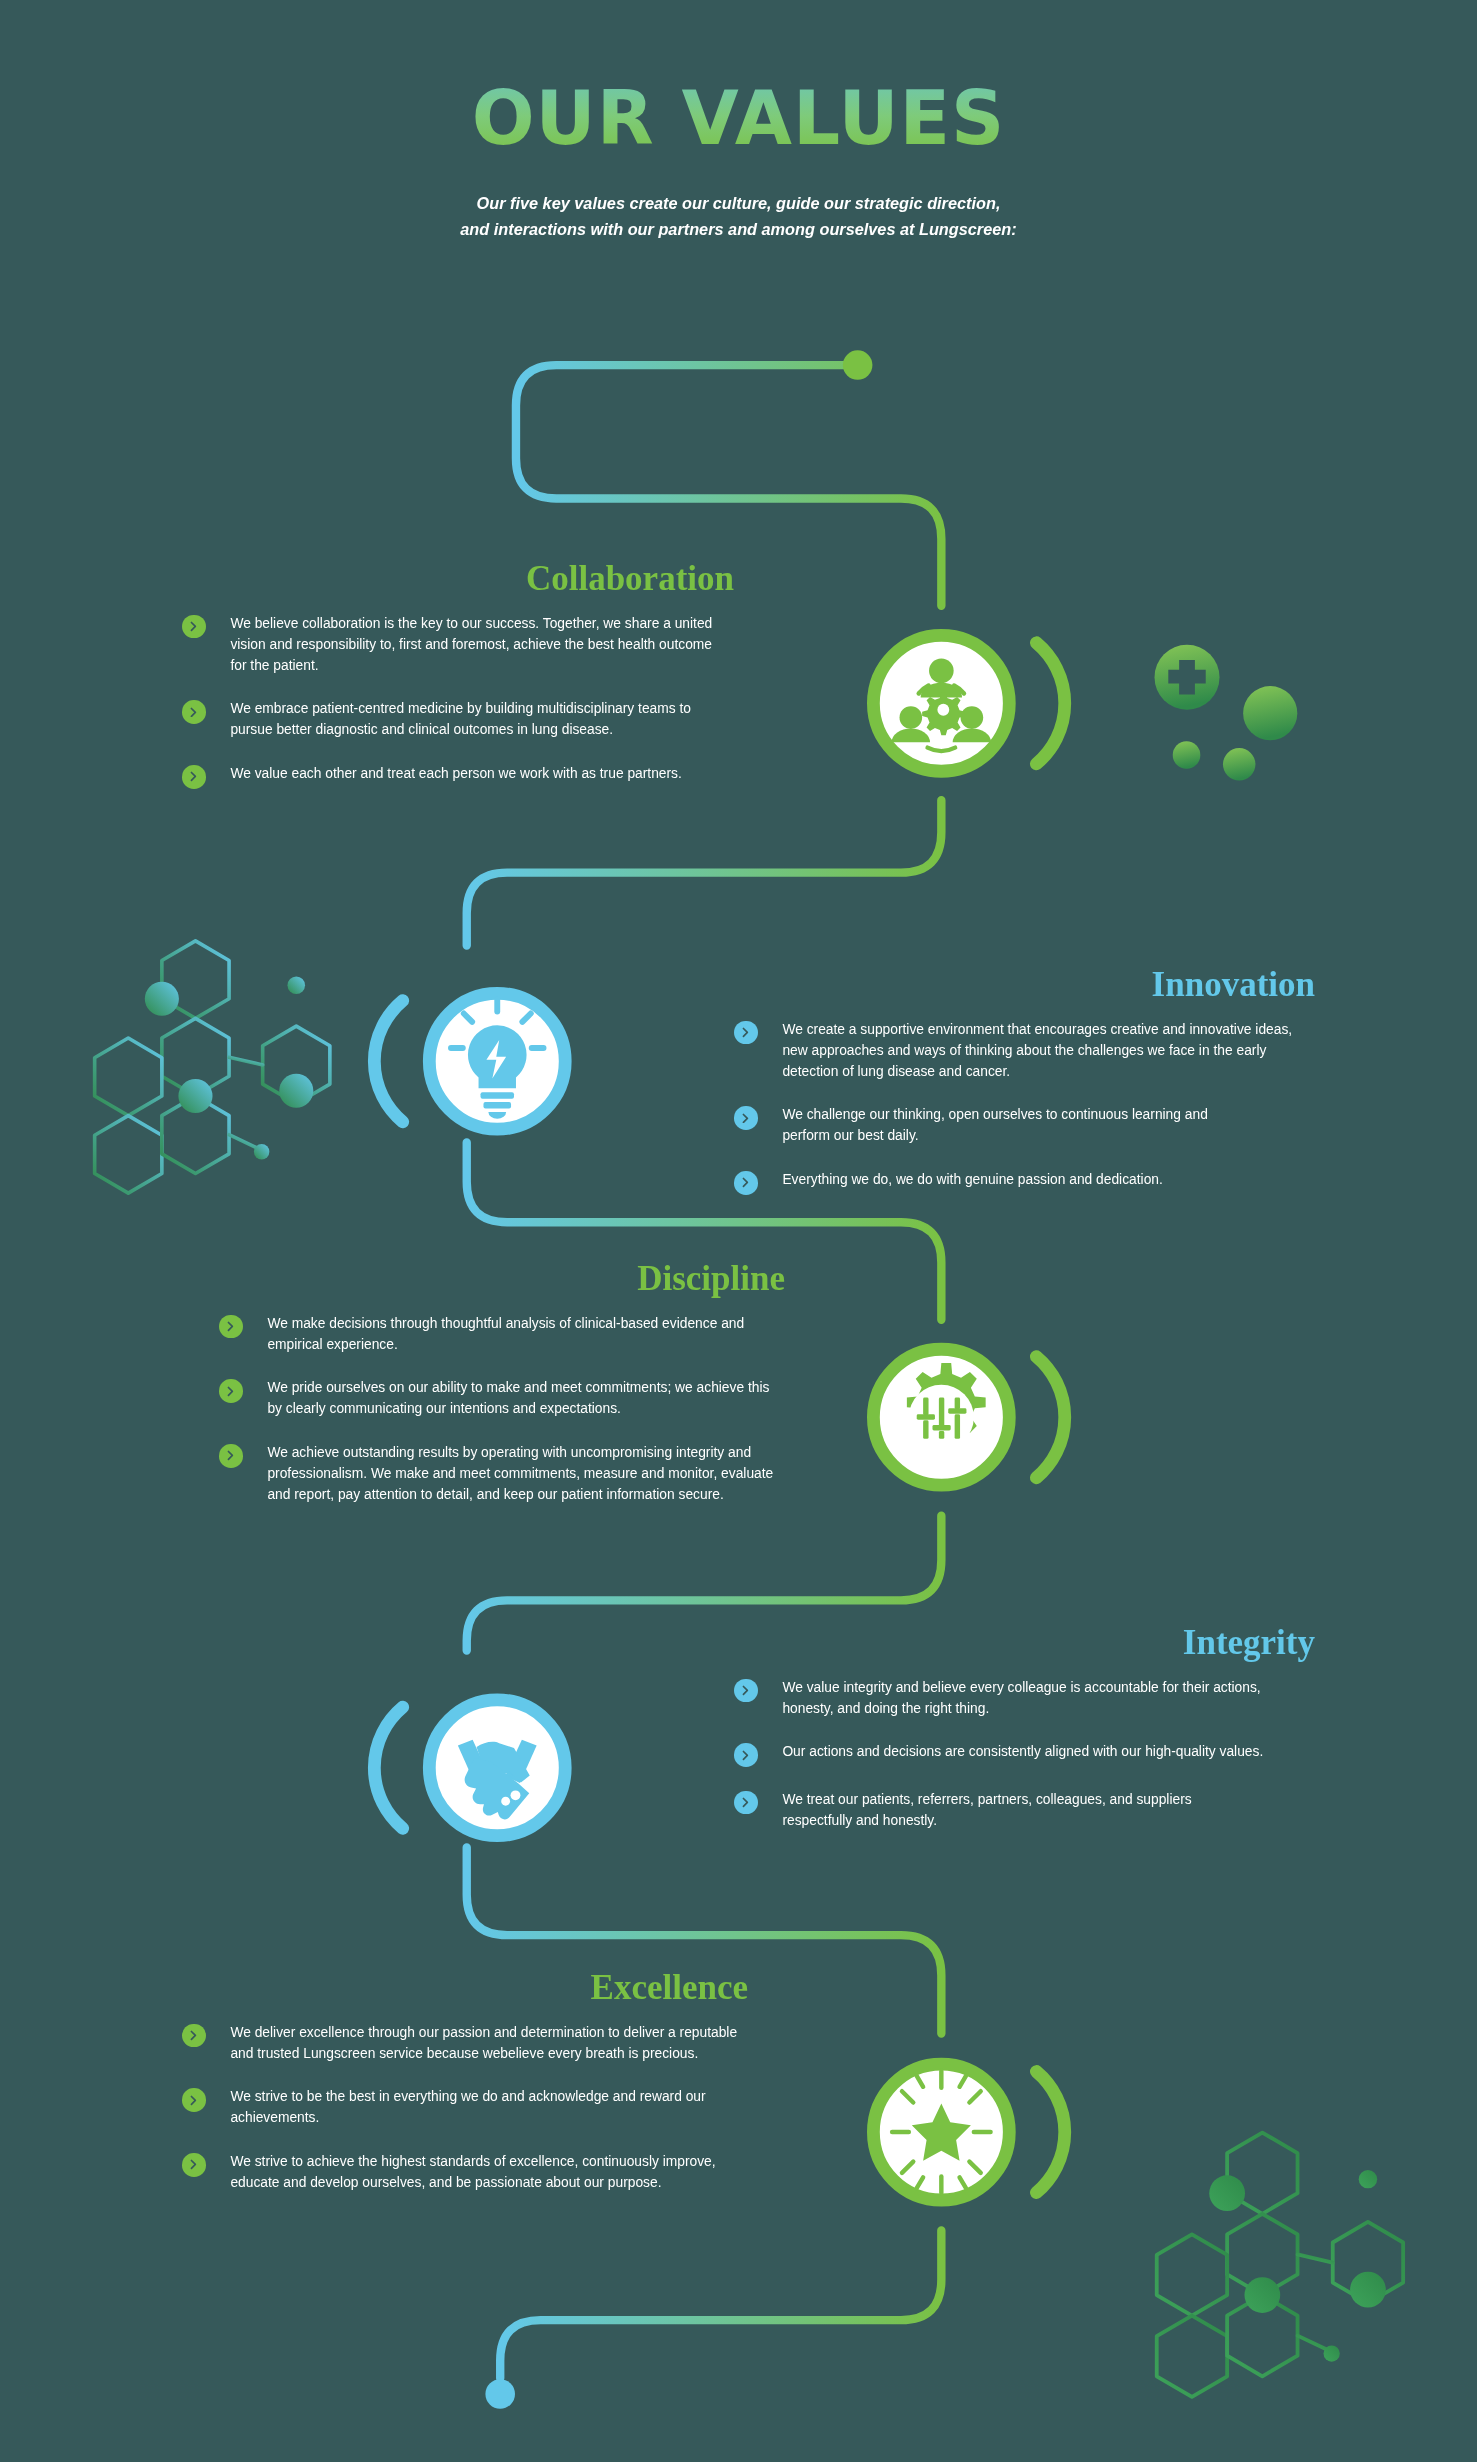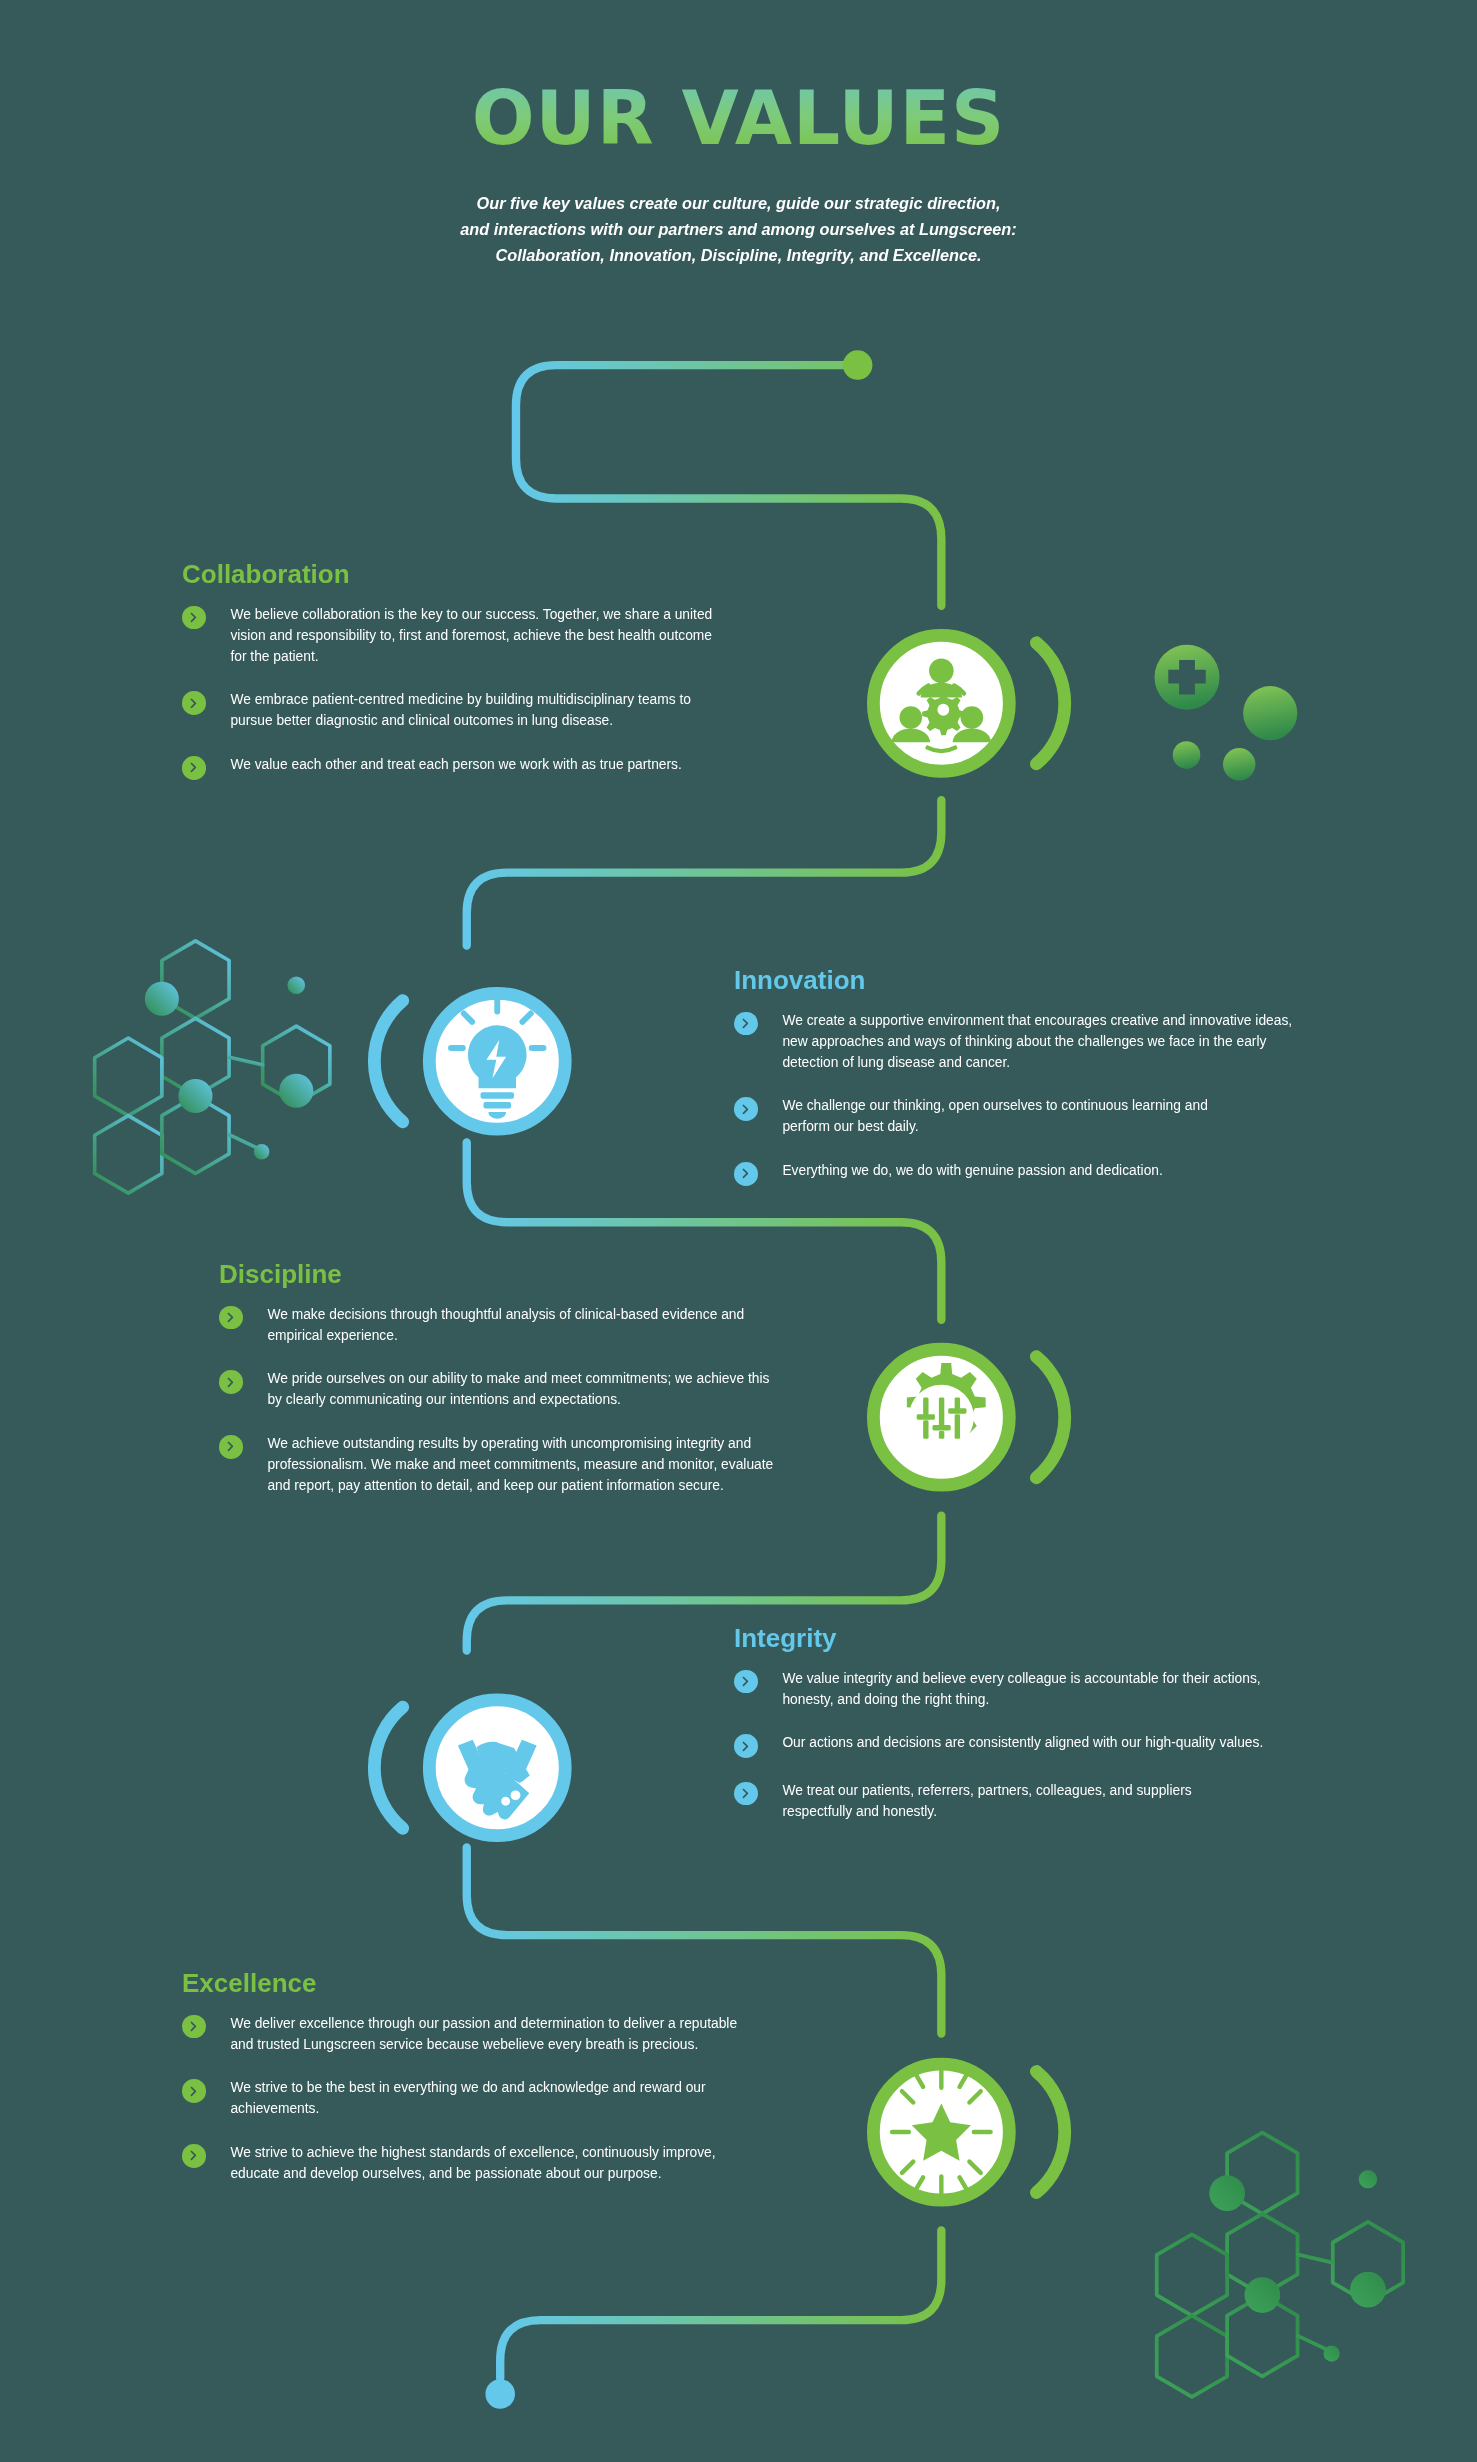--- a/index.html
+++ b/index.html
@@ -41,25 +41,26 @@
     font-weight:bold;
     font-style:italic;
     font-family:"Liberation Sans", sans-serif;
   }
   .subtitle div{white-space:nowrap;}
 
   
   .section{position:absolute;}
   .sec-head{
     margin:0 0 17.7px 0;
-    font-size:26px;
+    font-size:35px;
     font-weight:bold;
-    font-family:Liberation Sans, sans-serif;
+    font-family:Liberation Serif, serif;
     letter-spacing:0px;
     line-height:1;
+    text-align:right;
   }
   .green .sec-head{color:#7ac143;}
   .blue  .sec-head{color:#63c8ea;}
 
   .bullets{list-style:none;margin:0;padding:0;}
   .bullet{display:flex;align-items:flex-start;margin-bottom:22.7px;gap:10px;}
   .bullet:last-child{margin-bottom:0;}
   .bdot{
     flex:0 0 auto;
     width:23.6px;height:23.6px;border-radius:50%;
@@ -277,21 +278,20 @@
         <circle cx="268" cy="418" r="15"></circle>
       </g>
     </g>
   </svg>
 
   <div class="hdr">
     <h1 class="title">OUR VALUES</h1>
     <div class="subtitle">
       <div>Our five key values create our culture, guide our strategic direction,</div>
       <div>and interactions with our partners and among ourselves at Lungscreen:</div>
-      <div>Collaboration, Innovation, Discipline, Integrity, and Excellence.</div>
     </div>
   </div>
 
   <div class="section green" style="left:182px;top:561px;width:552px;">
     <h2 class="sec-head">Collaboration</h2>
     <ul class="bullets">
       <li class="bullet">
         <span class="bdot">
           <svg width="10.8" height="10.8" viewBox="0 0 22 22">
               <path d="M7 3 L15 11 L7 19" fill="none" stroke="#36595a" stroke-width="3.4" stroke-linecap="round" stroke-linejoin="round"></path>

